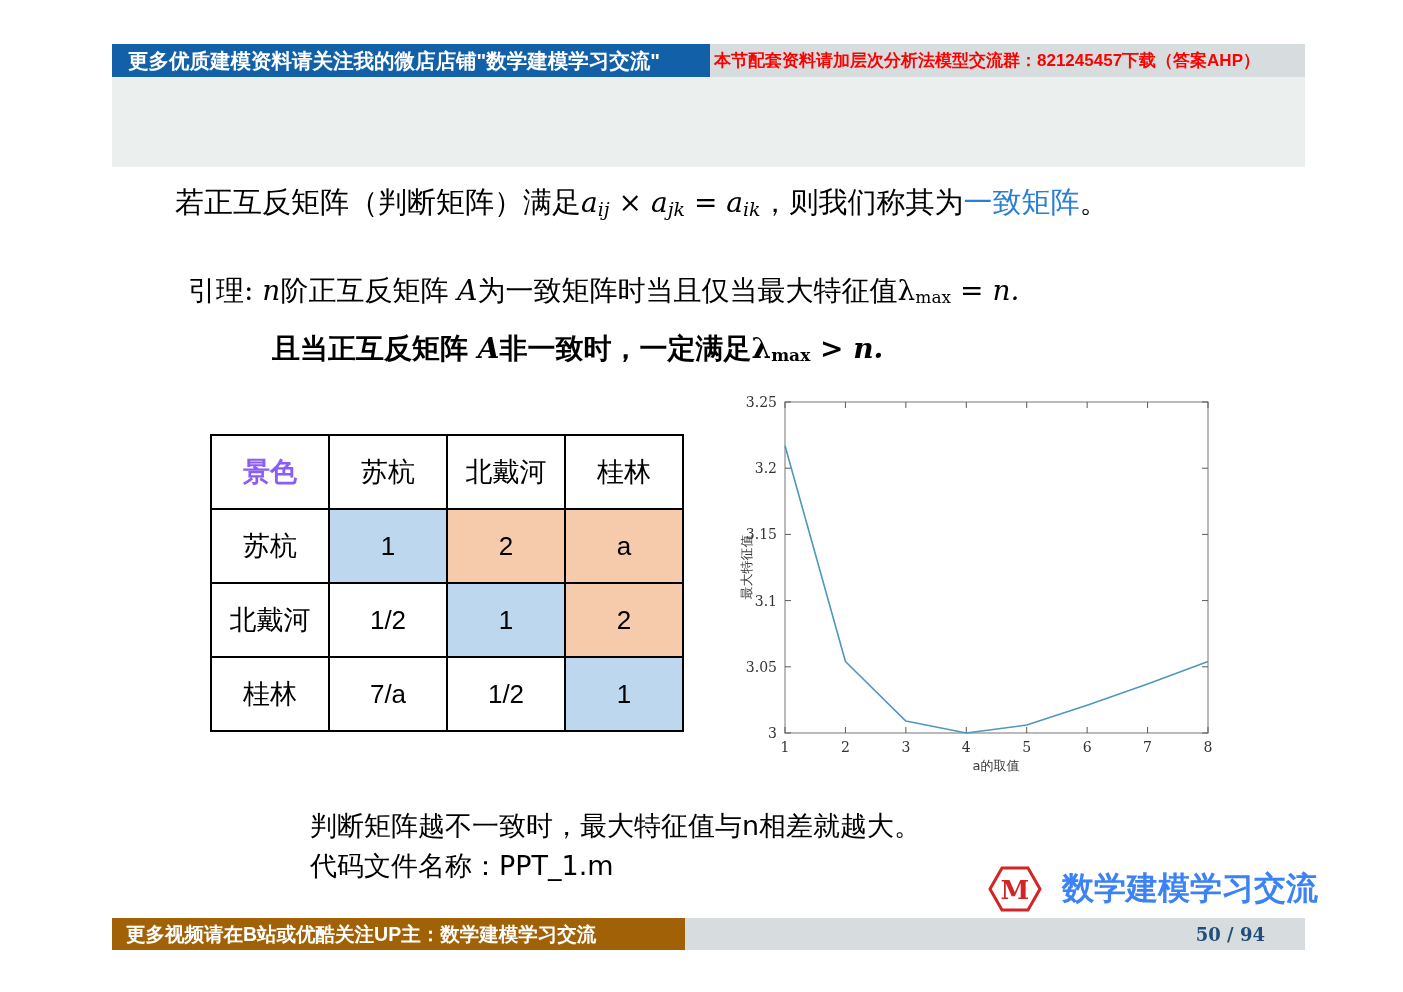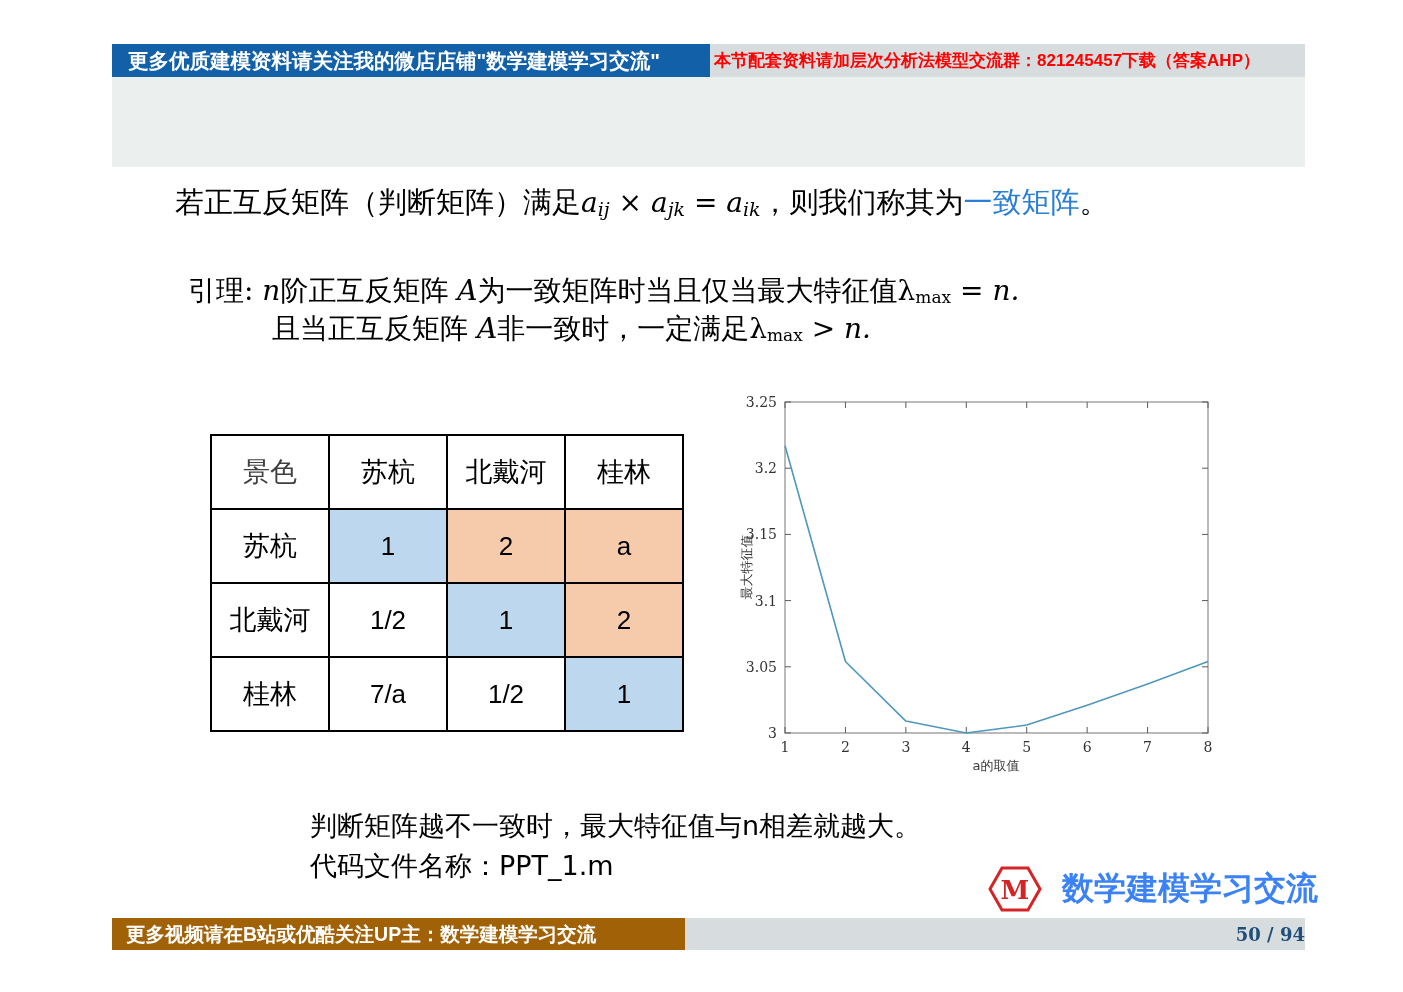--- a/index.html
+++ b/index.html
@@ -40,38 +40,38 @@
   }
   .line1 .math { font-family: "DejaVu Serif", serif; font-style: italic; font-size: 28px; }
   .line1 .sub { font-size: 19px; vertical-align: -0.22em; font-style: italic; }
   .line1 .blue { color: #2a7fd4; }
 
   .lemma-block { position: absolute; left: 188px; top: 272px; }
   .lemma-l1, .lemma-l2 {
     font-size: 28px; color: #000; white-space: nowrap;
     font-family: "DejaVu Serif", serif;
   }
-  .lemma-l2 { margin-left: 84px; }
+  .lemma-l2 { margin-top: 20px; margin-left: 84px; font-weight: bold; }
   .ser { font-family: "DejaVu Serif", serif; font-style: italic; }
   .lam { font-family: "DejaVu Serif", serif; font-style: normal; }
   .subm { font-size: 17px; vertical-align: -0.2em; font-family: "DejaVu Serif", serif; font-style: normal; }
 
   
   .matrix-table {
     position: absolute; left: 210px; top: 434px;
     border-collapse: collapse; table-layout: fixed;
   }
   .matrix-table td {
     border: 2.2px solid #000;
     width: 118px; height: 74px;
     text-align: center; vertical-align: middle;
     font-size: 27px; color: #000;
     font-family: "DejaVu Sans", sans-serif;
   }
-  .matrix-table td.hdr-corner { font-weight: normal; color: #404040; }
+  .matrix-table td.hdr-corner { font-weight: bold; color: #8b5cf6; }
   .matrix-table td.num { font-family: "Liberation Sans", sans-serif; font-size: 26px; }
   .cell-blue { background: #bdd7ee; }
   .cell-orange { background: #f5cbab; }
   .red-txt { color: #ff0000; }
 
   
   .chart-wrap {
     position: absolute; left: 737px; top: 392px;
     width: 478px; height: 390px; background: #ffffff;
   }
@@ -98,20 +98,21 @@
   
   .footer { position: absolute; left: 112px; top: 918px; width: 1193px; height: 32px; display: flex; }
   .footer-left {
     width: 573px; height: 32px; background: #a16207; color: #fff;
     font-weight: bold; font-size: 19.5px;
     display: flex; align-items: center; padding-left: 14px; white-space: nowrap;
   }
   .footer-right {
     flex: 1; height: 32px; background: #d7dcde;
     display: flex; align-items: center; justify-content: flex-end;
+    padding-right: 40px;
     color: #1f4e79; font-weight: bold; font-size: 18px;
     font-family: "DejaVu Serif", serif;
   }
 </style>
 </head>
 <body>
 
 <div id="slide">
 
   <div class="topbar">

